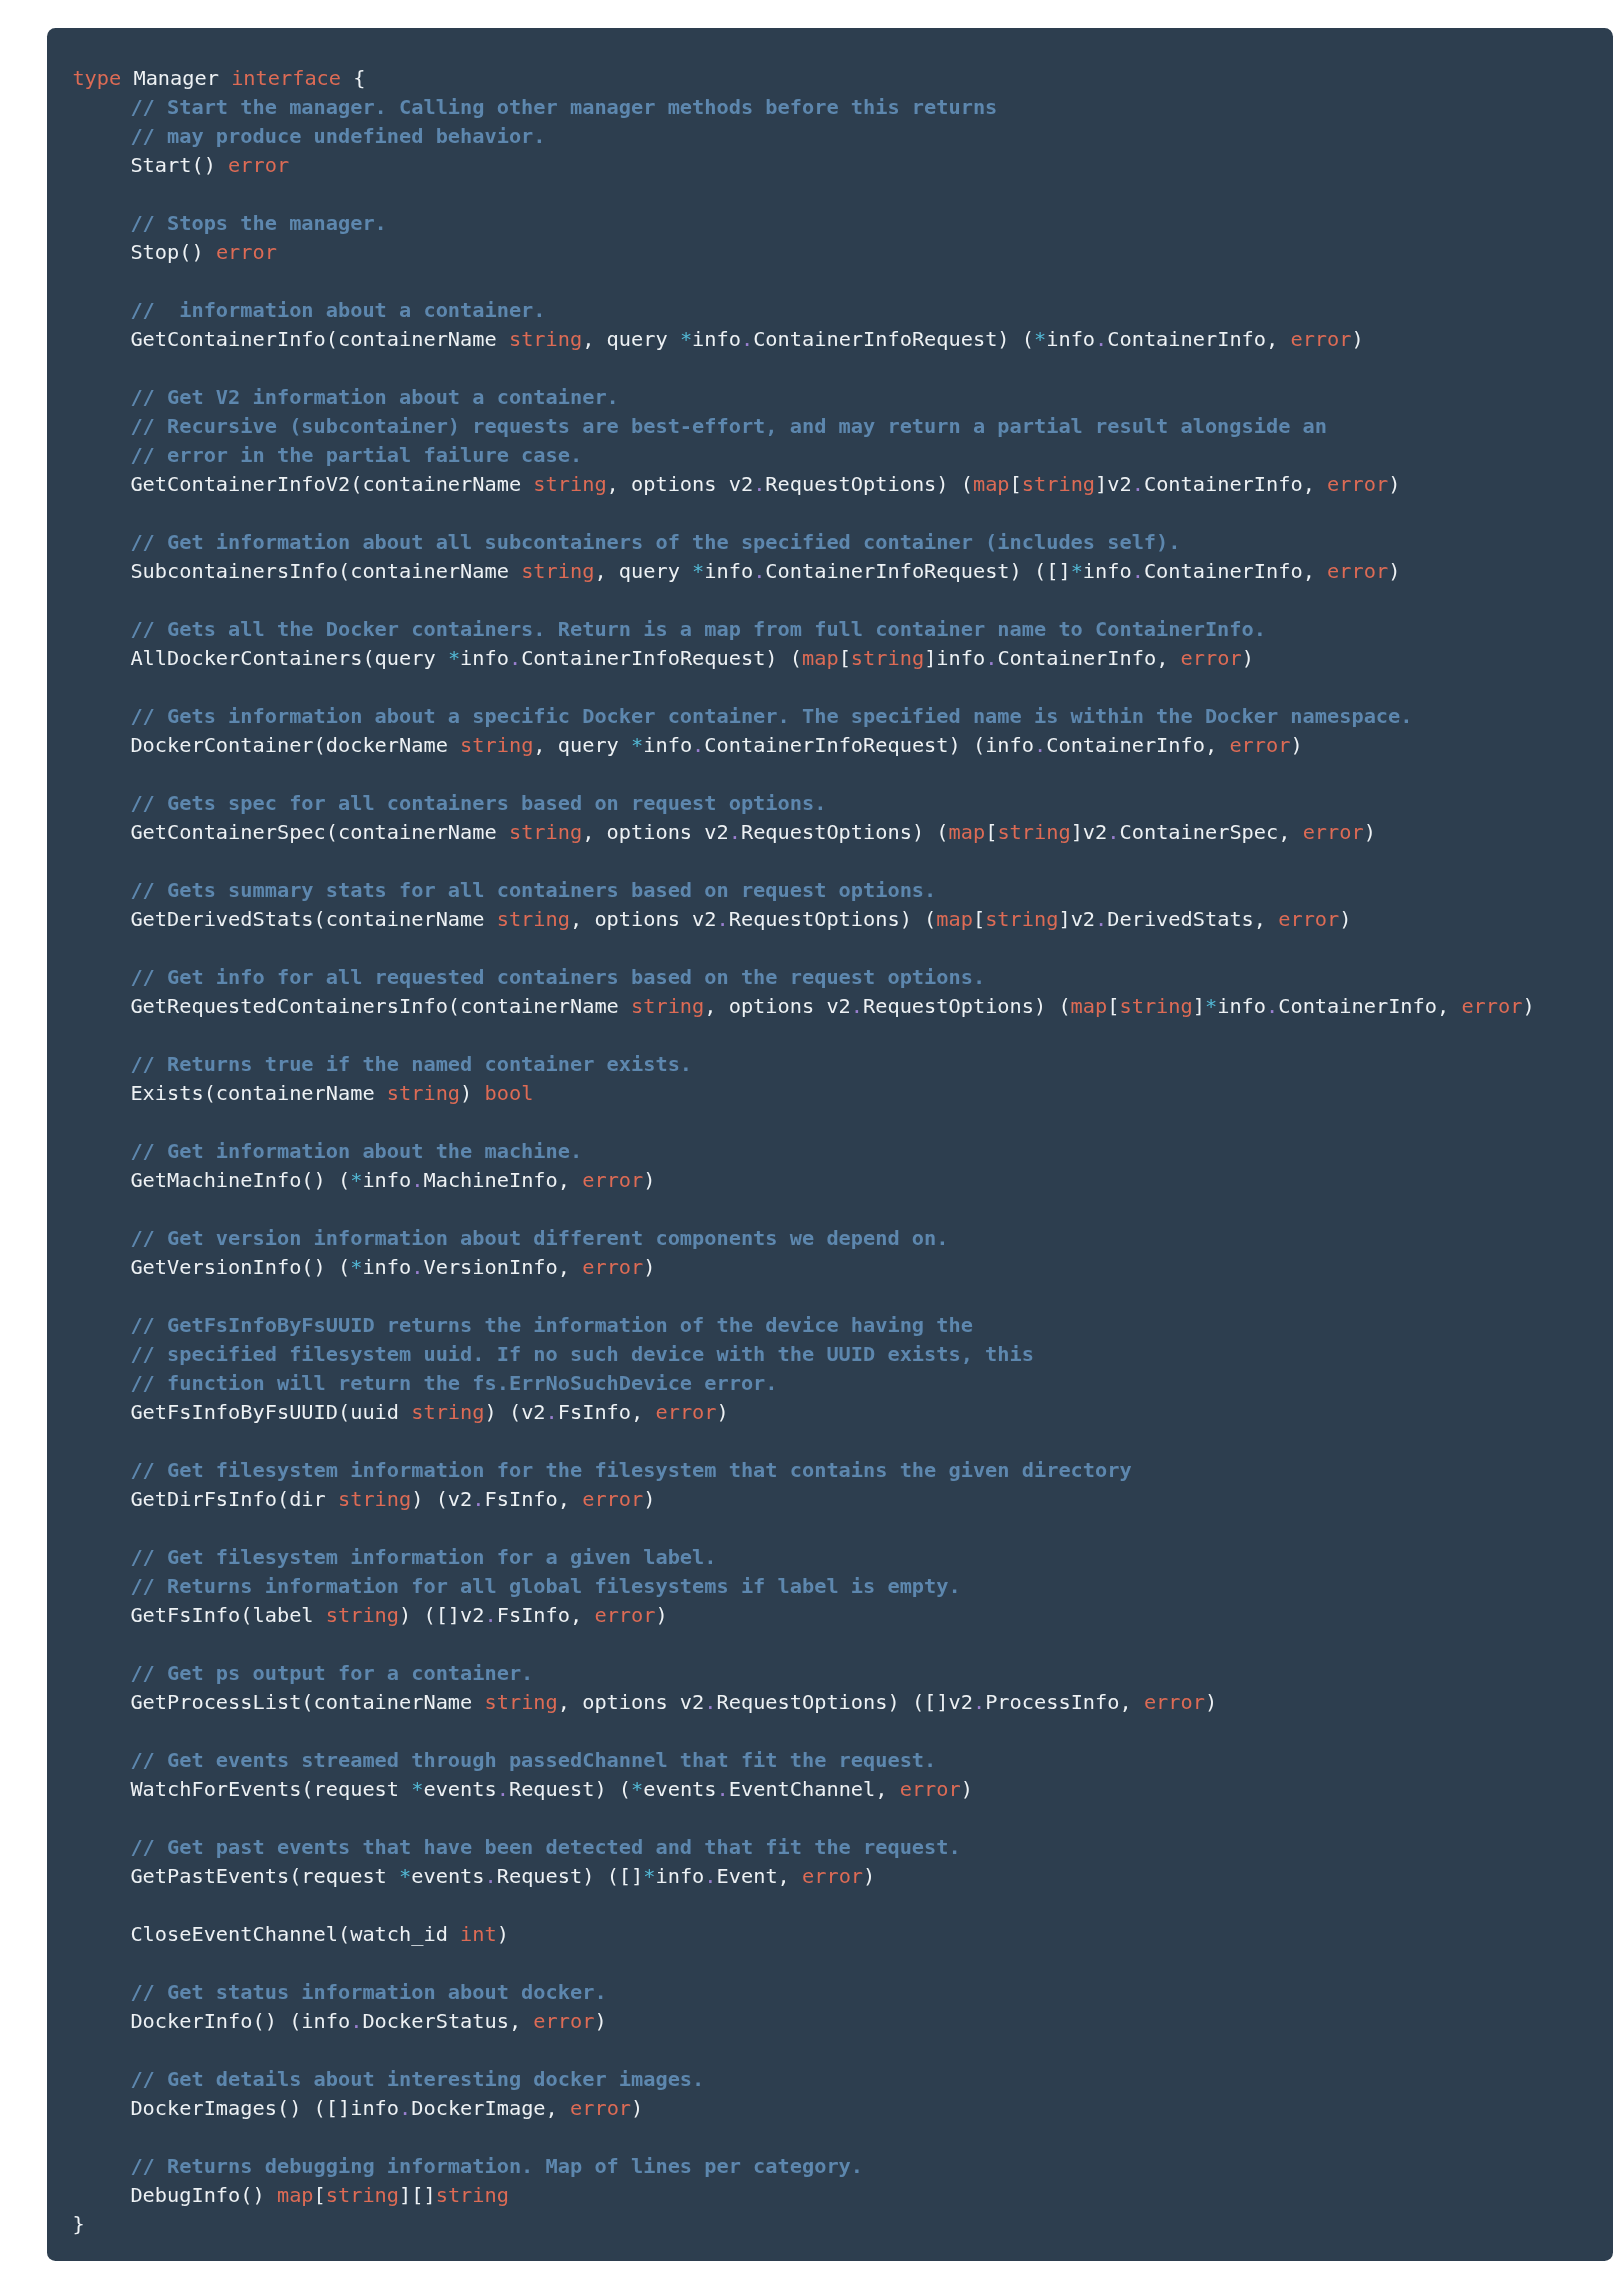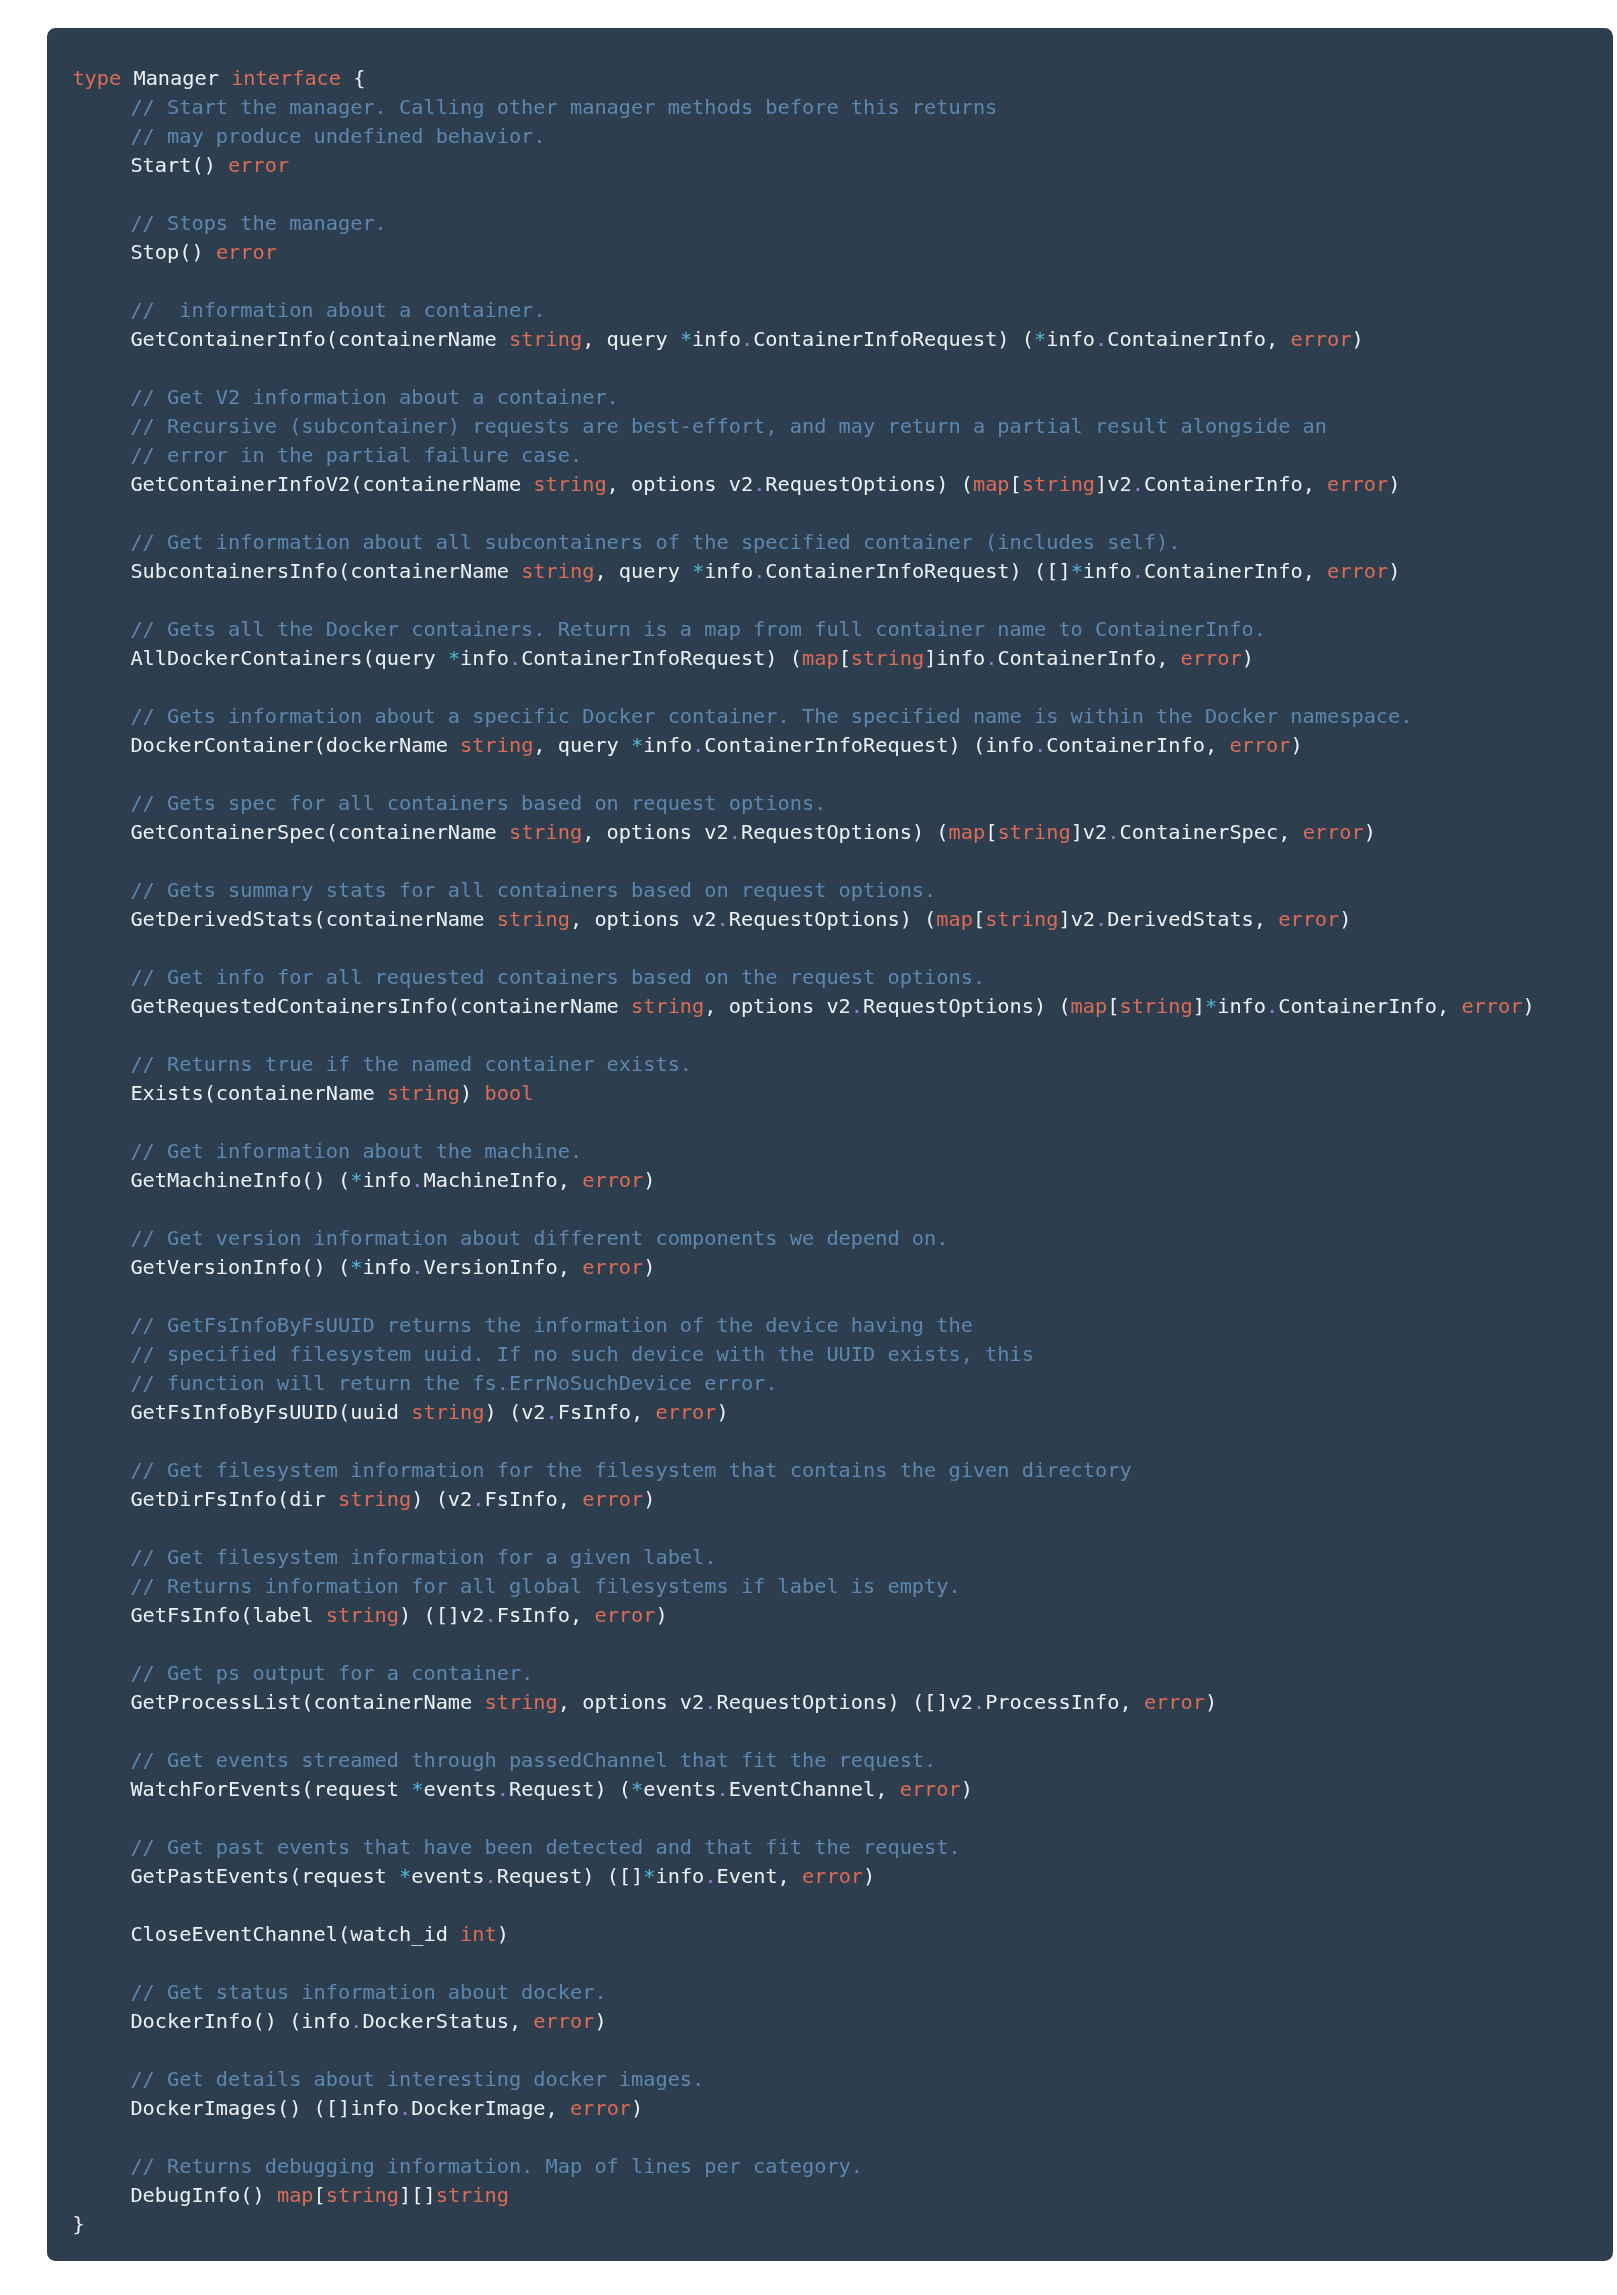--- a/index.html
+++ b/index.html
@@ -28,21 +28,21 @@
     font-size: 20.3px;
     line-height: 29px;
     font-weight: 400;
   }
   .line {
     height: 29px;
     white-space: pre;
   }
   .line.ind { padding-left: 58px; }
   .tok-p { color: var(--tok-p, #edf1f4); }
-  .tok-c { color: var(--tok-c, #5d87ae); }
+  .tok-c { color: var(--tok-c, #5d87ae); font-weight: bold; }
   .tok-k { color: var(--tok-k, #dd6b55); }
   .tok-o { color: var(--tok-o, #53b9d6); }
   .tok-d { color: var(--tok-d, #9a7fd0); }
 </style>
 </head>
 <body>
 
 <div>
   <div class="code-panel">
     <pre class="code"><div class="line"><span class="tok-k">type</span><span class="tok-p"> Manager </span><span class="tok-k">interface</span><span class="tok-p"> {</span></div><div class="line ind"><span class="tok-c">// Start the manager. Calling other manager methods before this returns</span></div><div class="line ind"><span class="tok-c">// may produce undefined behavior.</span></div><div class="line ind"><span class="tok-p">Start() </span><span class="tok-k">error</span></div><div class="line ind"></div><div class="line ind"><span class="tok-c">// Stops the manager.</span></div><div class="line ind"><span class="tok-p">Stop() </span><span class="tok-k">error</span></div><div class="line ind"></div><div class="line ind"><span class="tok-c">//  information about a container.</span></div><div class="line ind"><span class="tok-p">GetContainerInfo(containerName </span><span class="tok-k">string</span><span class="tok-p">, query </span><span class="tok-o">*</span><span class="tok-p">info</span><span class="tok-d">.</span><span class="tok-p">ContainerInfoRequest) (</span><span class="tok-o">*</span><span class="tok-p">info</span><span class="tok-d">.</span><span class="tok-p">ContainerInfo, </span><span class="tok-k">error</span><span class="tok-p">)</span></div><div class="line ind"></div><div class="line ind"><span class="tok-c">// Get V2 information about a container.</span></div><div class="line ind"><span class="tok-c">// Recursive (subcontainer) requests are best-effort, and may return a partial result alongside an</span></div><div class="line ind"><span class="tok-c">// error in the partial failure case.</span></div><div class="line ind"><span class="tok-p">GetContainerInfoV2(containerName </span><span class="tok-k">string</span><span class="tok-p">, options v2</span><span class="tok-d">.</span><span class="tok-p">RequestOptions) (</span><span class="tok-k">map</span><span class="tok-p">[</span><span class="tok-k">string</span><span class="tok-p">]v2</span><span class="tok-d">.</span><span class="tok-p">ContainerInfo, </span><span class="tok-k">error</span><span class="tok-p">)</span></div><div class="line ind"></div><div class="line ind"><span class="tok-c">// Get information about all subcontainers of the specified container (includes self).</span></div><div class="line ind"><span class="tok-p">SubcontainersInfo(containerName </span><span class="tok-k">string</span><span class="tok-p">, query </span><span class="tok-o">*</span><span class="tok-p">info</span><span class="tok-d">.</span><span class="tok-p">ContainerInfoRequest) ([]</span><span class="tok-o">*</span><span class="tok-p">info</span><span class="tok-d">.</span><span class="tok-p">ContainerInfo, </span><span class="tok-k">error</span><span class="tok-p">)</span></div><div class="line ind"></div><div class="line ind"><span class="tok-c">// Gets all the Docker containers. Return is a map from full container name to ContainerInfo.</span></div><div class="line ind"><span class="tok-p">AllDockerContainers(query </span><span class="tok-o">*</span><span class="tok-p">info</span><span class="tok-d">.</span><span class="tok-p">ContainerInfoRequest) (</span><span class="tok-k">map</span><span class="tok-p">[</span><span class="tok-k">string</span><span class="tok-p">]info</span><span class="tok-d">.</span><span class="tok-p">ContainerInfo, </span><span class="tok-k">error</span><span class="tok-p">)</span></div><div class="line ind"></div><div class="line ind"><span class="tok-c">// Gets information about a specific Docker container. The specified name is within the Docker namespace.</span></div><div class="line ind"><span class="tok-p">DockerContainer(dockerName </span><span class="tok-k">string</span><span class="tok-p">, query </span><span class="tok-o">*</span><span class="tok-p">info</span><span class="tok-d">.</span><span class="tok-p">ContainerInfoRequest) (info</span><span class="tok-d">.</span><span class="tok-p">ContainerInfo, </span><span class="tok-k">error</span><span class="tok-p">)</span></div><div class="line ind"></div><div class="line ind"><span class="tok-c">// Gets spec for all containers based on request options.</span></div><div class="line ind"><span class="tok-p">GetContainerSpec(containerName </span><span class="tok-k">string</span><span class="tok-p">, options v2</span><span class="tok-d">.</span><span class="tok-p">RequestOptions) (</span><span class="tok-k">map</span><span class="tok-p">[</span><span class="tok-k">string</span><span class="tok-p">]v2</span><span class="tok-d">.</span><span class="tok-p">ContainerSpec, </span><span class="tok-k">error</span><span class="tok-p">)</span></div><div class="line ind"></div><div class="line ind"><span class="tok-c">// Gets summary stats for all containers based on request options.</span></div><div class="line ind"><span class="tok-p">GetDerivedStats(containerName </span><span class="tok-k">string</span><span class="tok-p">, options v2</span><span class="tok-d">.</span><span class="tok-p">RequestOptions) (</span><span class="tok-k">map</span><span class="tok-p">[</span><span class="tok-k">string</span><span class="tok-p">]v2</span><span class="tok-d">.</span><span class="tok-p">DerivedStats, </span><span class="tok-k">error</span><span class="tok-p">)</span></div><div class="line ind"></div><div class="line ind"><span class="tok-c">// Get info for all requested containers based on the request options.</span></div><div class="line ind"><span class="tok-p">GetRequestedContainersInfo(containerName </span><span class="tok-k">string</span><span class="tok-p">, options v2</span><span class="tok-d">.</span><span class="tok-p">RequestOptions) (</span><span class="tok-k">map</span><span class="tok-p">[</span><span class="tok-k">string</span><span class="tok-p">]</span><span class="tok-o">*</span><span class="tok-p">info</span><span class="tok-d">.</span><span class="tok-p">ContainerInfo, </span><span class="tok-k">error</span><span class="tok-p">)</span></div><div class="line ind"></div><div class="line ind"><span class="tok-c">// Returns true if the named container exists.</span></div><div class="line ind"><span class="tok-p">Exists(containerName </span><span class="tok-k">string</span><span class="tok-p">) </span><span class="tok-k">bool</span></div><div class="line ind"></div><div class="line ind"><span class="tok-c">// Get information about the machine.</span></div><div class="line ind"><span class="tok-p">GetMachineInfo() (</span><span class="tok-o">*</span><span class="tok-p">info</span><span class="tok-d">.</span><span class="tok-p">MachineInfo, </span><span class="tok-k">error</span><span class="tok-p">)</span></div><div class="line ind"></div><div class="line ind"><span class="tok-c">// Get version information about different components we depend on.</span></div><div class="line ind"><span class="tok-p">GetVersionInfo() (</span><span class="tok-o">*</span><span class="tok-p">info</span><span class="tok-d">.</span><span class="tok-p">VersionInfo, </span><span class="tok-k">error</span><span class="tok-p">)</span></div><div class="line ind"></div><div class="line ind"><span class="tok-c">// GetFsInfoByFsUUID returns the information of the device having the</span></div><div class="line ind"><span class="tok-c">// specified filesystem uuid. If no such device with the UUID exists, this</span></div><div class="line ind"><span class="tok-c">// function will return the fs.ErrNoSuchDevice error.</span></div><div class="line ind"><span class="tok-p">GetFsInfoByFsUUID(uuid </span><span class="tok-k">string</span><span class="tok-p">) (v2</span><span class="tok-d">.</span><span class="tok-p">FsInfo, </span><span class="tok-k">error</span><span class="tok-p">)</span></div><div class="line ind"></div><div class="line ind"><span class="tok-c">// Get filesystem information for the filesystem that contains the given directory</span></div><div class="line ind"><span class="tok-p">GetDirFsInfo(dir </span><span class="tok-k">string</span><span class="tok-p">) (v2</span><span class="tok-d">.</span><span class="tok-p">FsInfo, </span><span class="tok-k">error</span><span class="tok-p">)</span></div><div class="line ind"></div><div class="line ind"><span class="tok-c">// Get filesystem information for a given label.</span></div><div class="line ind"><span class="tok-c">// Returns information for all global filesystems if label is empty.</span></div><div class="line ind"><span class="tok-p">GetFsInfo(label </span><span class="tok-k">string</span><span class="tok-p">) ([]v2</span><span class="tok-d">.</span><span class="tok-p">FsInfo, </span><span class="tok-k">error</span><span class="tok-p">)</span></div><div class="line ind"></div><div class="line ind"><span class="tok-c">// Get ps output for a container.</span></div><div class="line ind"><span class="tok-p">GetProcessList(containerName </span><span class="tok-k">string</span><span class="tok-p">, options v2</span><span class="tok-d">.</span><span class="tok-p">RequestOptions) ([]v2</span><span class="tok-d">.</span><span class="tok-p">ProcessInfo, </span><span class="tok-k">error</span><span class="tok-p">)</span></div><div class="line ind"></div><div class="line ind"><span class="tok-c">// Get events streamed through passedChannel that fit the request.</span></div><div class="line ind"><span class="tok-p">WatchForEvents(request </span><span class="tok-o">*</span><span class="tok-p">events</span><span class="tok-d">.</span><span class="tok-p">Request) (</span><span class="tok-o">*</span><span class="tok-p">events</span><span class="tok-d">.</span><span class="tok-p">EventChannel, </span><span class="tok-k">error</span><span class="tok-p">)</span></div><div class="line ind"></div><div class="line ind"><span class="tok-c">// Get past events that have been detected and that fit the request.</span></div><div class="line ind"><span class="tok-p">GetPastEvents(request </span><span class="tok-o">*</span><span class="tok-p">events</span><span class="tok-d">.</span><span class="tok-p">Request) ([]</span><span class="tok-o">*</span><span class="tok-p">info</span><span class="tok-d">.</span><span class="tok-p">Event, </span><span class="tok-k">error</span><span class="tok-p">)</span></div><div class="line ind"></div><div class="line ind"><span class="tok-p">CloseEventChannel(watch_id </span><span class="tok-k">int</span><span class="tok-p">)</span></div><div class="line ind"></div><div class="line ind"><span class="tok-c">// Get status information about docker.</span></div><div class="line ind"><span class="tok-p">DockerInfo() (info</span><span class="tok-d">.</span><span class="tok-p">DockerStatus, </span><span class="tok-k">error</span><span class="tok-p">)</span></div><div class="line ind"></div><div class="line ind"><span class="tok-c">// Get details about interesting docker images.</span></div><div class="line ind"><span class="tok-p">DockerImages() ([]info</span><span class="tok-d">.</span><span class="tok-p">DockerImage, </span><span class="tok-k">error</span><span class="tok-p">)</span></div><div class="line ind"></div><div class="line ind"><span class="tok-c">// Returns debugging information. Map of lines per category.</span></div><div class="line ind"><span class="tok-p">DebugInfo() </span><span class="tok-k">map</span><span class="tok-p">[</span><span class="tok-k">string</span><span class="tok-p">][]</span><span class="tok-k">string</span></div><div class="line"><span class="tok-p">}</span></div></pre>

